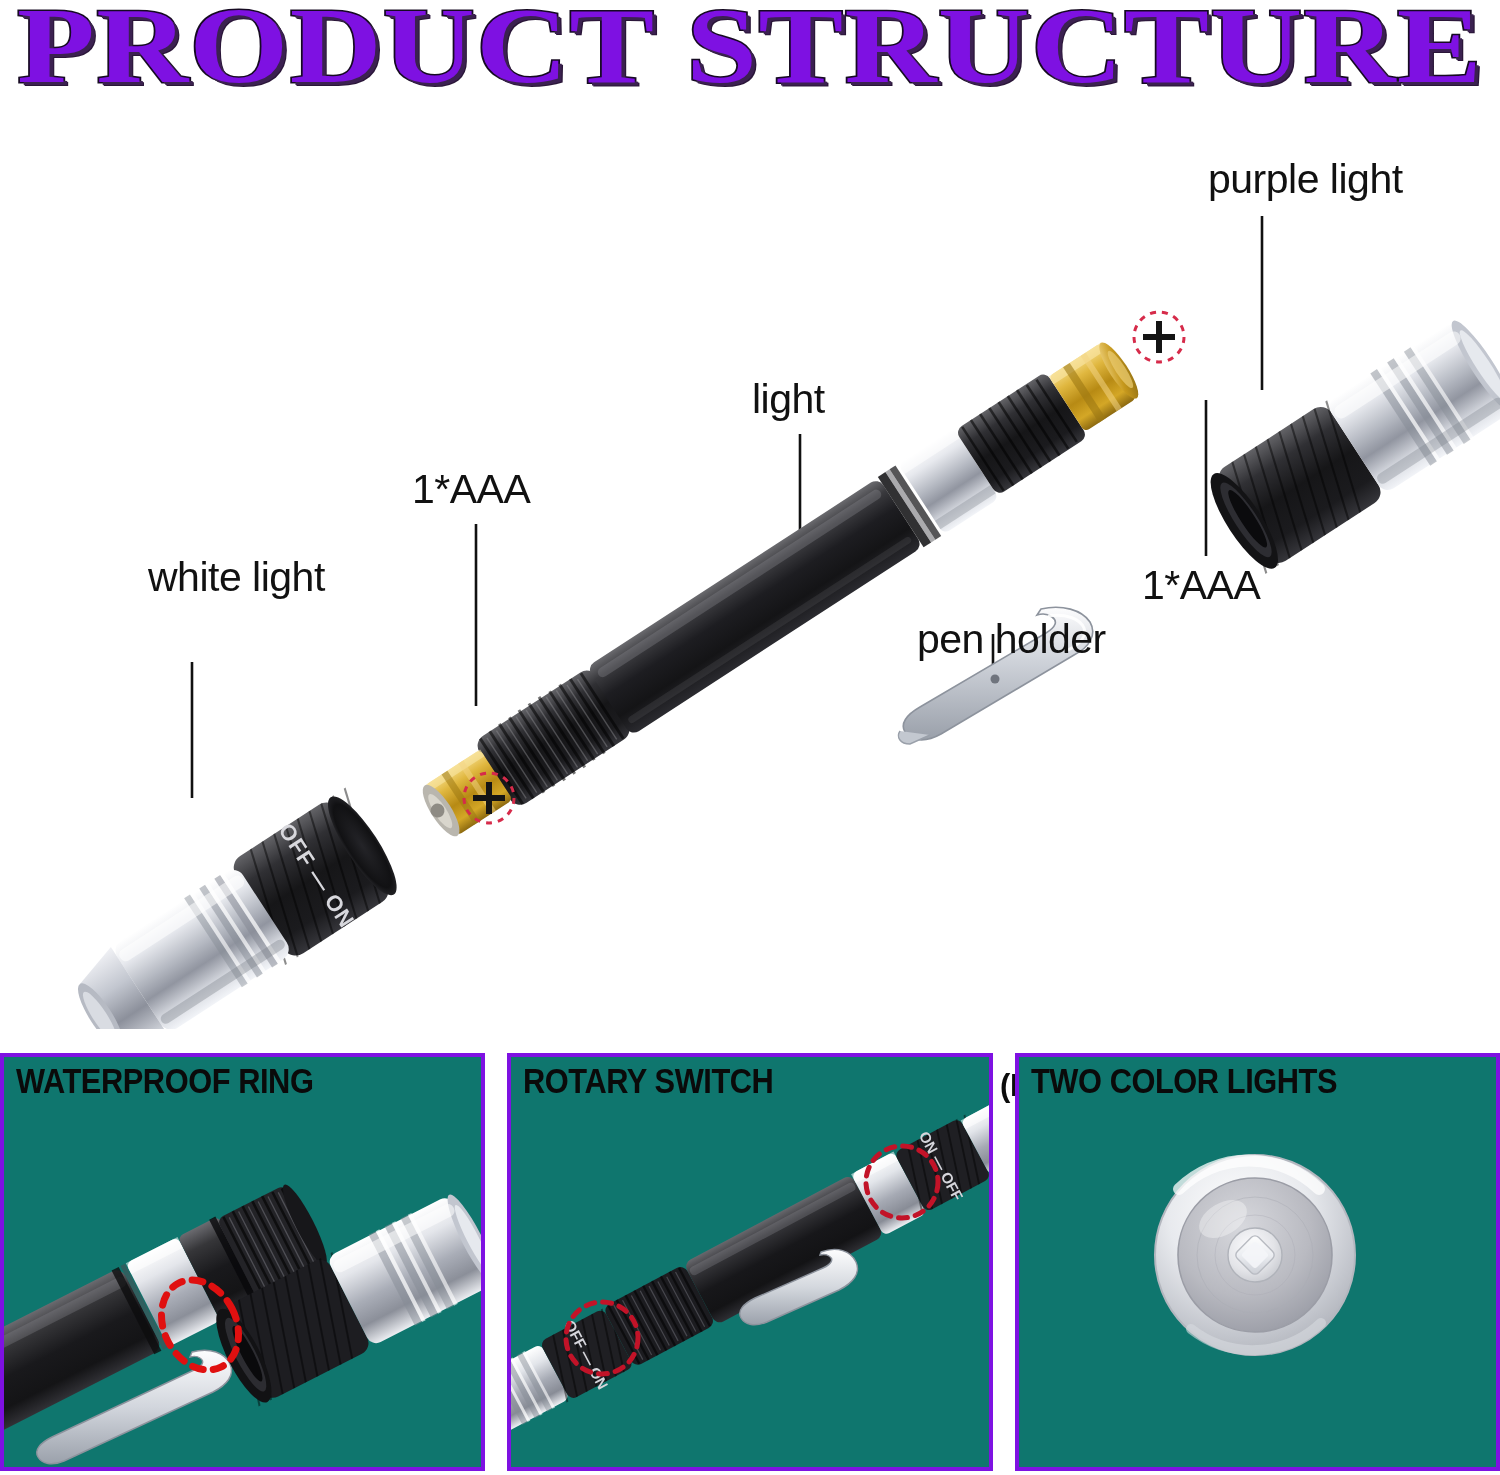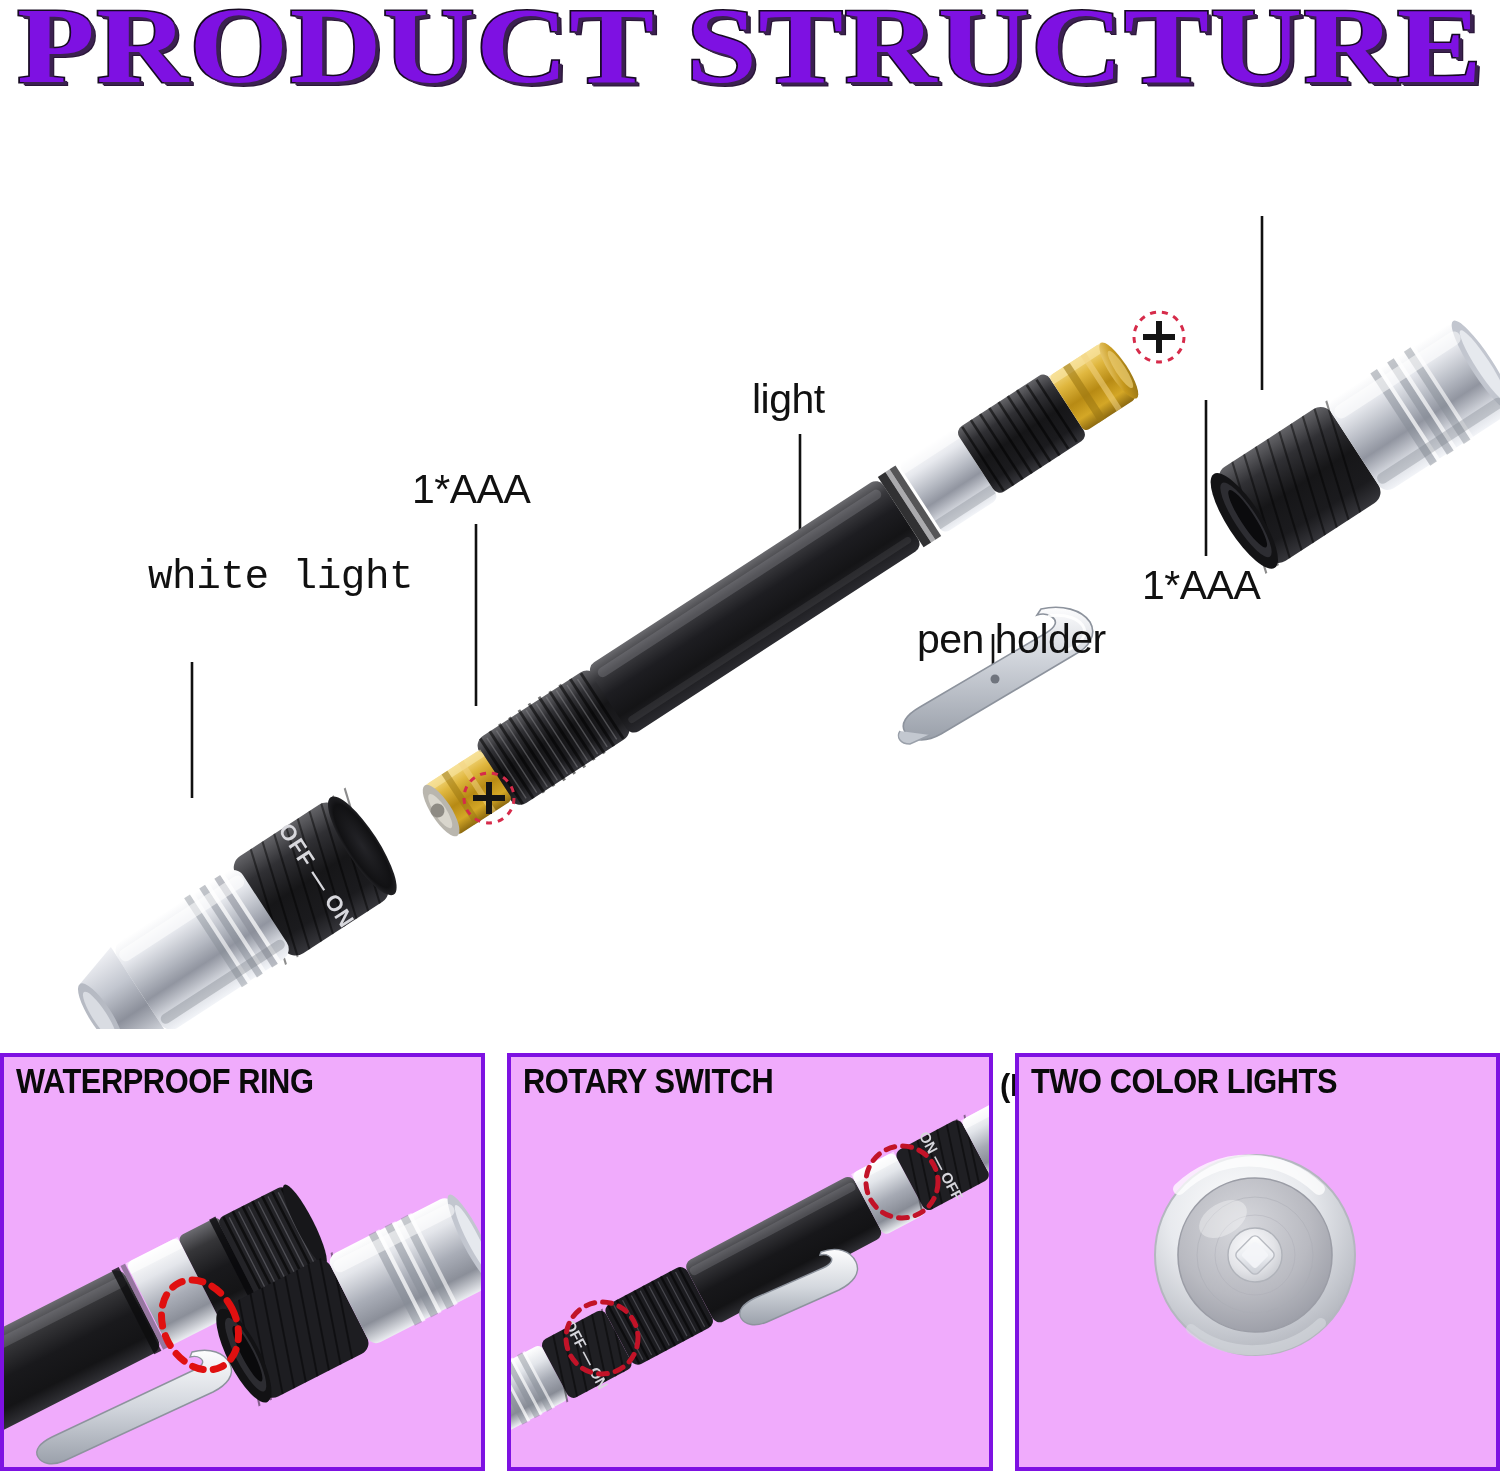--- a/index.html
+++ b/index.html
@@ -55,21 +55,21 @@
 
   .hero-label {
     position: absolute;
     font-family: "Liberation Sans", sans-serif;
     font-size: 41px;
     line-height: 46px;
     color: #111;
     white-space: nowrap;
     letter-spacing: -0.5px;
   }
-  #label-white-light  { left: 148px; top: 450px; font-family: Liberation Mono, monospace; }
+  #label-white-light  { left: 148px; top: 450px; }
   #label-aaa-left     { left: 412px; top: 362px; }
   #label-tube         { left: 752px; top: 272px; }
   #label-purple-light { left: 1208px; top: 52px; }
   #label-aaa-right    { left: 1142px; top: 458px; }
   #label-pen-holder   { left: 917px; top: 512px; }
 
   #batteries-note {
     position: absolute;
     left: 1000px;
     top: 964px;
@@ -89,21 +89,21 @@
     width: 1500px;
     height: 422px;
     display: flex;
     gap: 22px;
   }
   .panel {
     position: relative;
     width: 488px;
     height: 418px;
     border: 4px solid #7E11E2;
-    background: #f0abfc;
+    background: #0f766e;
     box-sizing: border-box;
     overflow: hidden;
   }
   .panel-title {
     position: absolute;
     left: 12px;
     top: 2px;
     font-family: "Liberation Sans", sans-serif;
     font-weight: bold;
     font-size: 35px;
@@ -370,20 +370,21 @@
     </g>
     <g>
       <circle cx="489" cy="694" r="25" fill="none" stroke="#d62b4a" stroke-width="3" stroke-dasharray="6 6"></circle>
       <path d="M 489,678 L 489,710 M 473,694 L 505,694" stroke="#141414" stroke-width="6" stroke-linecap="butt"></path>
     </g>
   </svg>
 
   <div class="hero-label" id="label-white-light">white light</div>
   <div class="hero-label" id="label-aaa-left">1*AAA</div>
   <div class="hero-label" id="label-tube">light</div>
+  <div class="hero-label" id="label-purple-light">purple light</div>
   <div class="hero-label" id="label-aaa-right">1*AAA</div>
   <div class="hero-label" id="label-pen-holder">pen holder</div>
 
   <div id="batteries-note">(BATTERIES NOT INCLUDED)</div>
 </div>
 
 <div id="panels">
 
   <div class="panel">
     <div class="panel-title">WATERPROOF RING</div>

